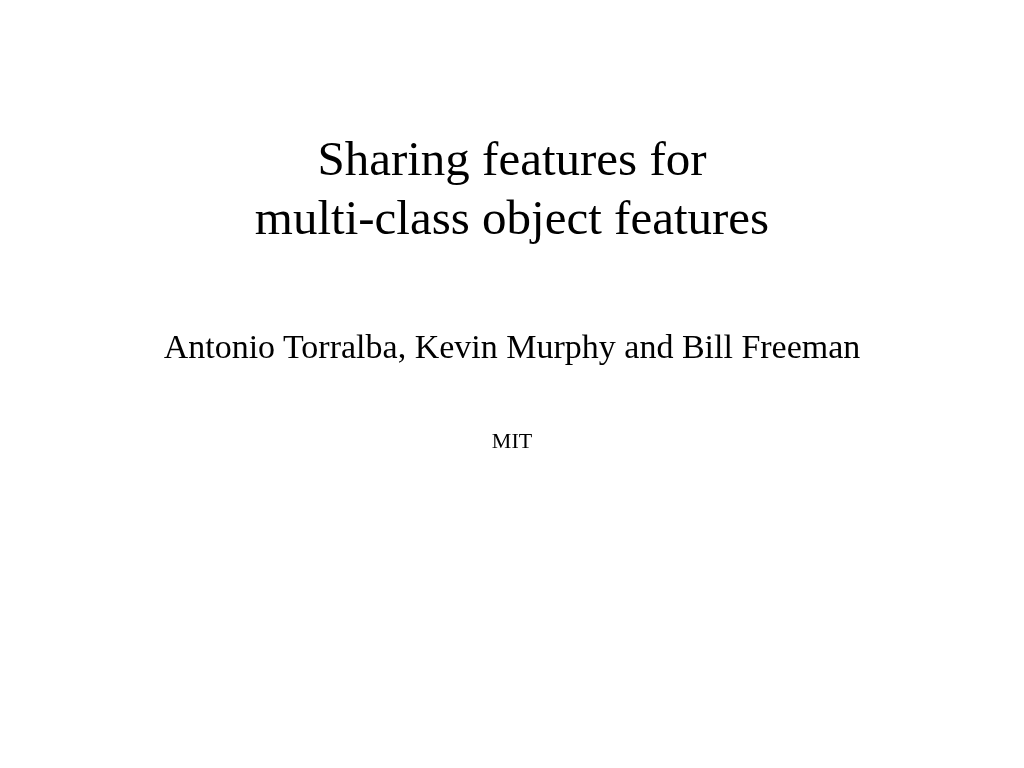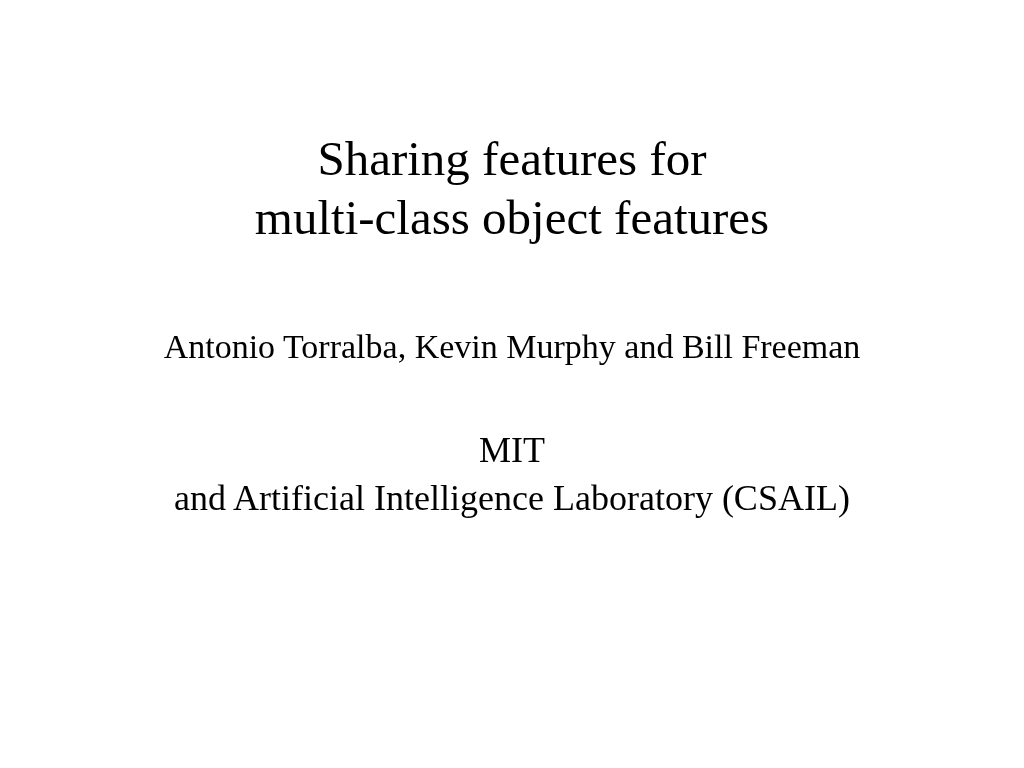--- a/index.html
+++ b/index.html
@@ -30,32 +30,31 @@
       line-height: 1.2;
       margin-bottom: 80px;
     }
     .authors {
       font-size: 34px;
       font-weight: normal;
       text-align: left;
       margin-bottom: 60px;
     }
     .affiliation {
-      font-size: 36px;
+      font-size: 22px;
       font-weight: normal;
       text-align: center;
       line-height: 1.35;
     }
   </style>
 </head>
 <body>
 
 <div class="slide">
   <div class="title">
     <div>Sharing features for</div>
     <div>multi-class object features</div>
   </div>
   <div class="authors">Antonio Torralba, Kevin Murphy and Bill Freeman</div>
   <div class="affiliation">
     <div>MIT</div>
-    <div>and Artificial Intelligence Laboratory (CSAIL)</div>
   </div>
 </div>
 
 </body></html>

